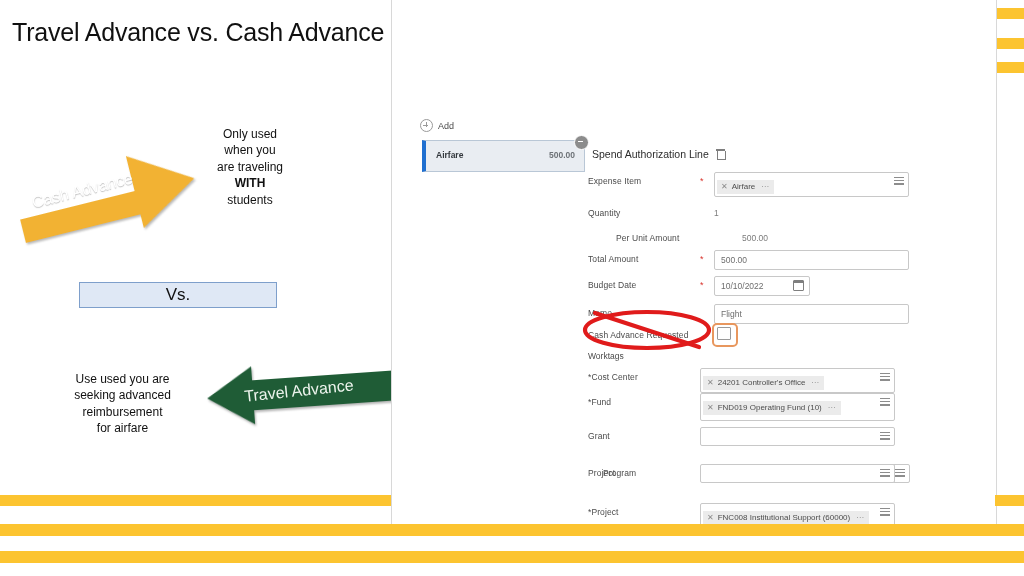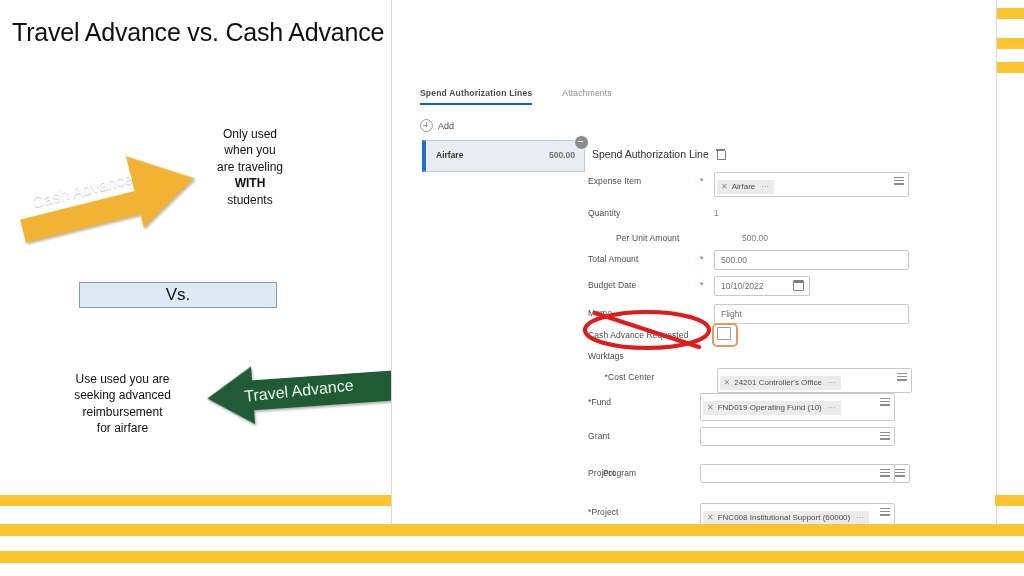--- a/index.html
+++ b/index.html
@@ -191,24 +191,20 @@
 
 <div class="body-text" id="travel-advance-desc">
   <div>Use used you are</div>
   <div>seeking advanced</div>
   <div>reimbursement</div>
   <div>for airfare</div>
 </div>
 
 <div id="workday-panel">
 
-  <div id="wd-tabs">
-    <div class="wd-tab active">Spend Authorization Lines</div>
-    <div class="wd-tab">Attachments</div>
-  </div>
 
   <div id="wd-add">
     <span class="plus"></span>
     <span class="lbl">Add</span>
   </div>
 
   <div id="line-card">
     <span class="name">Airfare</span>
     <span class="amt">500.00</span>
   </div>
@@ -276,21 +272,21 @@
 
     <div class="frow" style="top:186px;">
       <span class="flabel">Cash Advance Requested</span>
       <span class="req"></span>
     </div>
     <div id="cash-adv-highlight" style="left:124px;top:183px;"></div>
     <div id="cash-adv-checkbox" style="left:129px;top:187px;"></div>
 
     <div id="worktags-label" style="top:211px;">Worktags</div>
 
-    <div class="frow" style="top:228px;justify-content:center;">
+    <div class="frow" style="top:228px;">
       <span class="flabel">*Cost Center</span>
       <span class="pillbox">
         <span class="pill">
           <span class="x">✕</span>
           <span>24201 Controller's Office</span>
           <span class="dots">⋯</span>
         </span>
         <span class="listicon">
             <i></i>
             <i></i>

